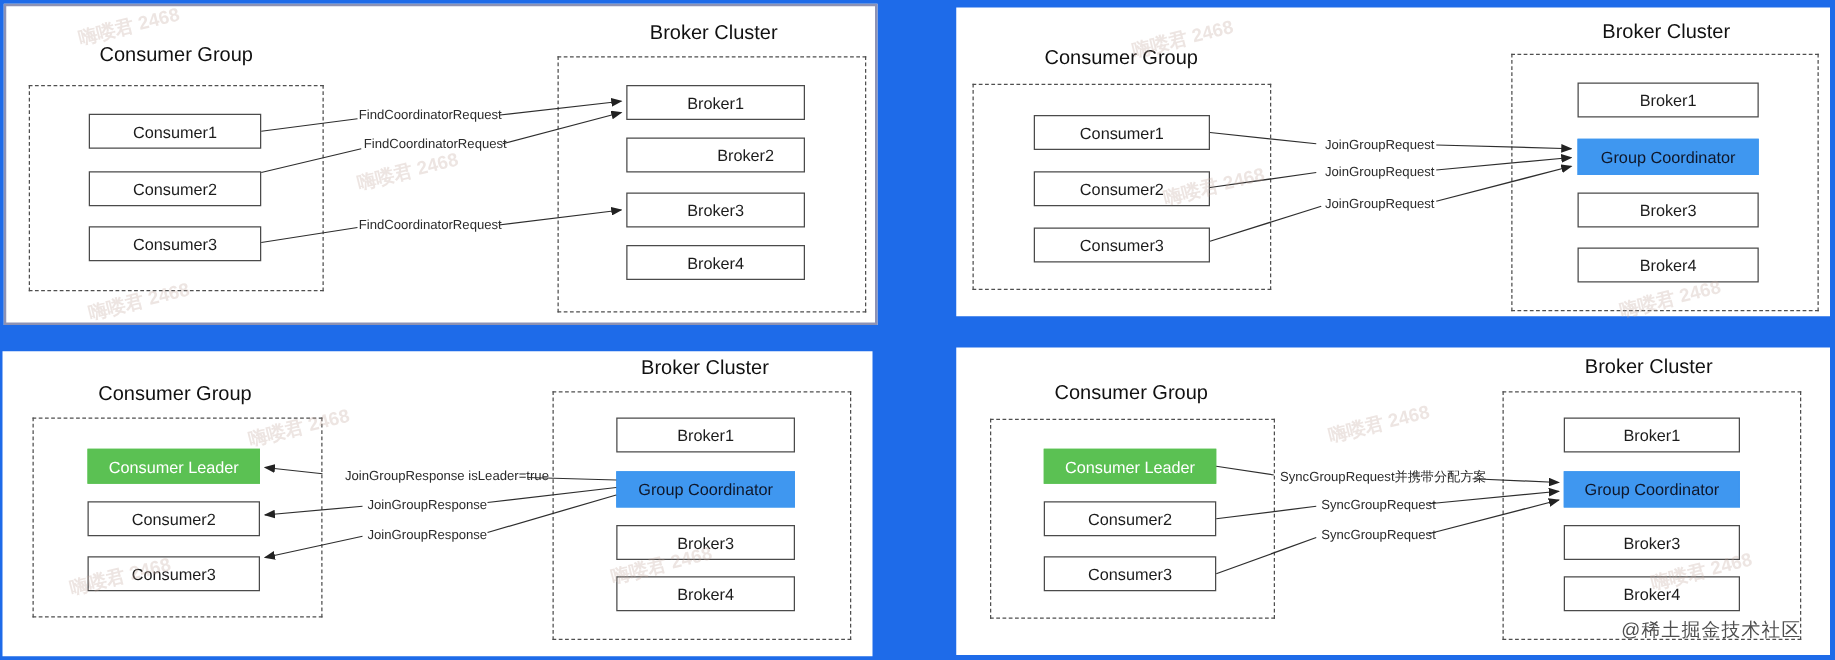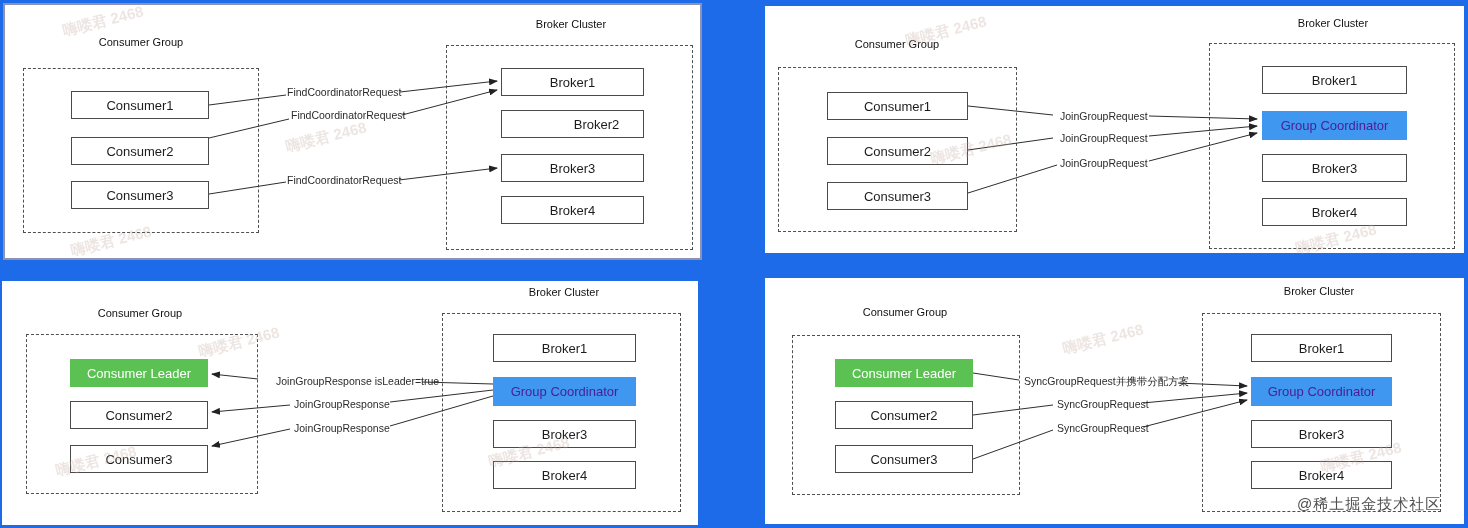--- a/index.html
+++ b/index.html
@@ -8,28 +8,28 @@
     background:#1e6be9;
     font-family:"Liberation Sans", sans-serif;
     -webkit-font-smoothing:antialiased;
   }
   .panel{position:absolute;background:#ffffff;}
   .panel--tl{left:3px;top:3px;width:695px;height:253px;border:2px solid #8d92b4;}
   .panel--tr{left:765px;top:6px;width:699px;height:247px;}
   .panel--bl{left:2px;top:281px;width:696px;height:244px;}
   .panel--br{left:765px;top:278px;width:699px;height:246px;}
 
-  .gtitle{position:absolute;width:160px;text-align:center;font-size:11px;color:#111;white-space:nowrap;}
+  .gtitle{position:absolute;width:160px;text-align:center;font-size:16px;color:#111;white-space:nowrap;}
   .dashed{position:absolute;border:1.3px dashed #4f4f4f;box-sizing:border-box;}
   .node{
     position:absolute;box-sizing:border-box;background:#fff;border:1.3px solid #4a4a4a;
     display:flex;align-items:center;justify-content:center;
     font-size:13px;color:#1c1c1c;white-space:nowrap;
   }
-  .node--coordinator{background:#3f97f0;border-color:#3f97f0;color:#4c1d95;}
+  .node--coordinator{background:#3f97f0;border-color:#3f97f0;color:#0f172a;}
   .node--leader{background:#5bc153;border-color:#5bc153;color:#fff;}
   .arrows{position:absolute;left:0;top:0;pointer-events:none;}
   .arrows line{stroke:#2e2e2e;stroke-width:1;}
   .alabel{position:absolute;font-size:10.5px;color:#2b2b2b;white-space:nowrap;}
   .wm{
     position:absolute;font-size:15px;font-weight:bold;color:rgba(195,168,158,0.30);
     transform:rotate(-14deg);white-space:nowrap;pointer-events:none;
   }
   .site-credit{position:absolute;left:1297px;top:495px;font-size:15px;color:#4f4f4f;letter-spacing:1px;white-space:nowrap;}
 </style>

